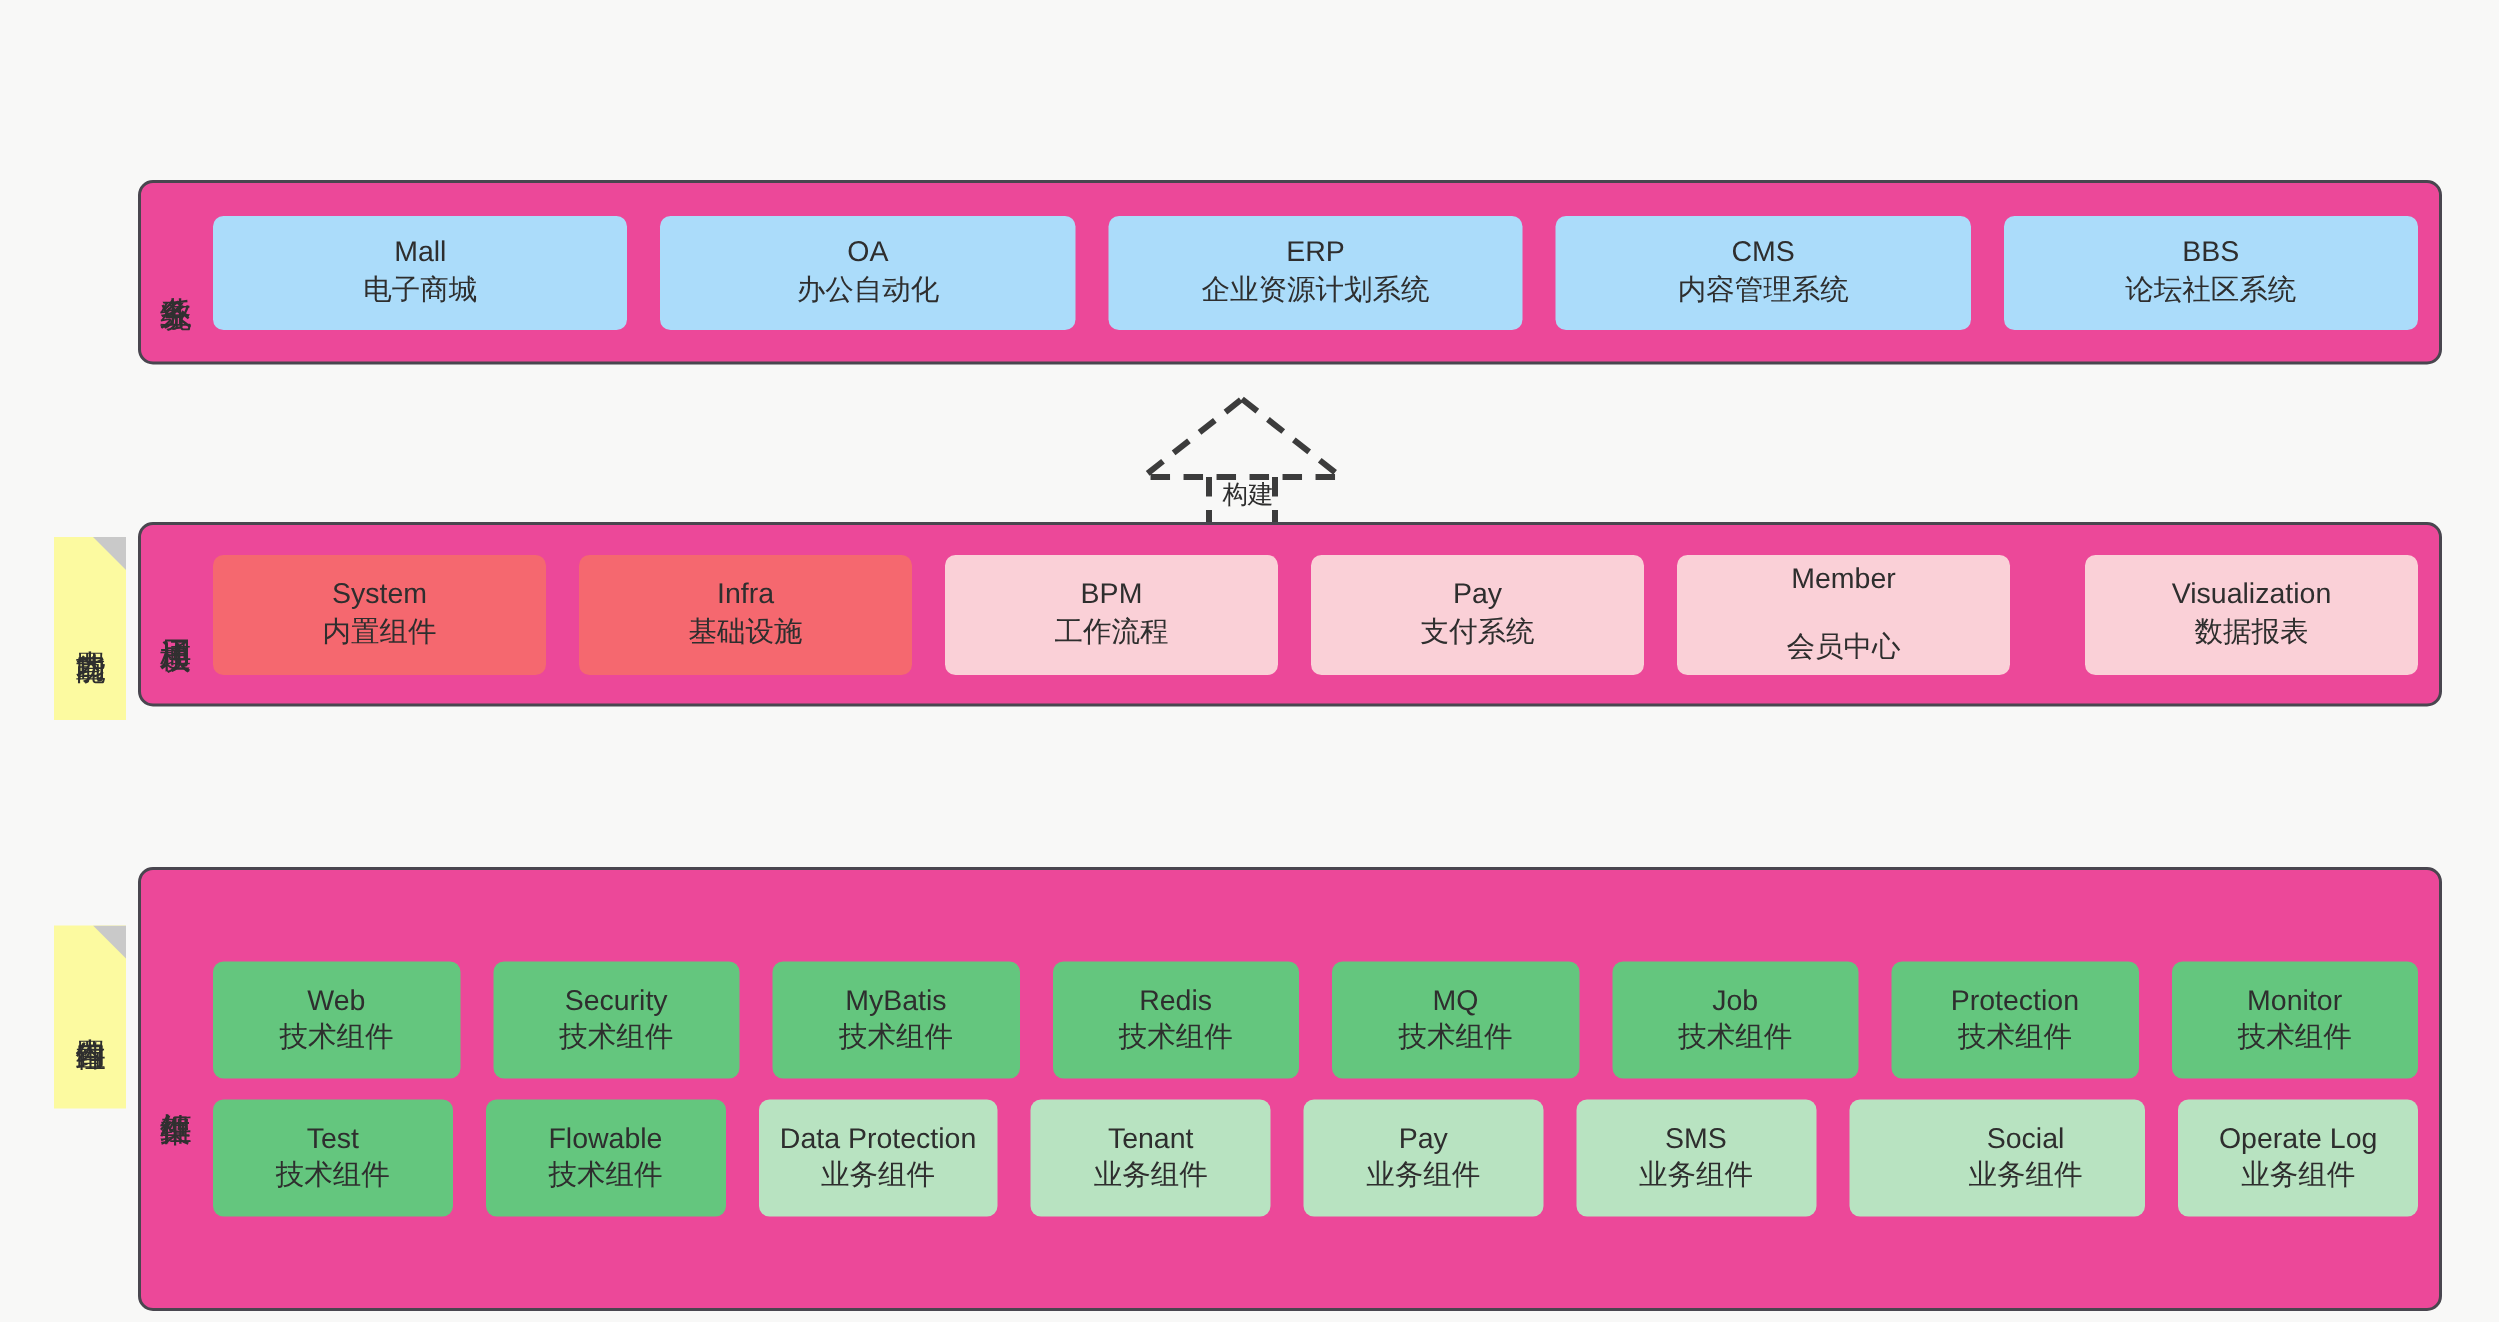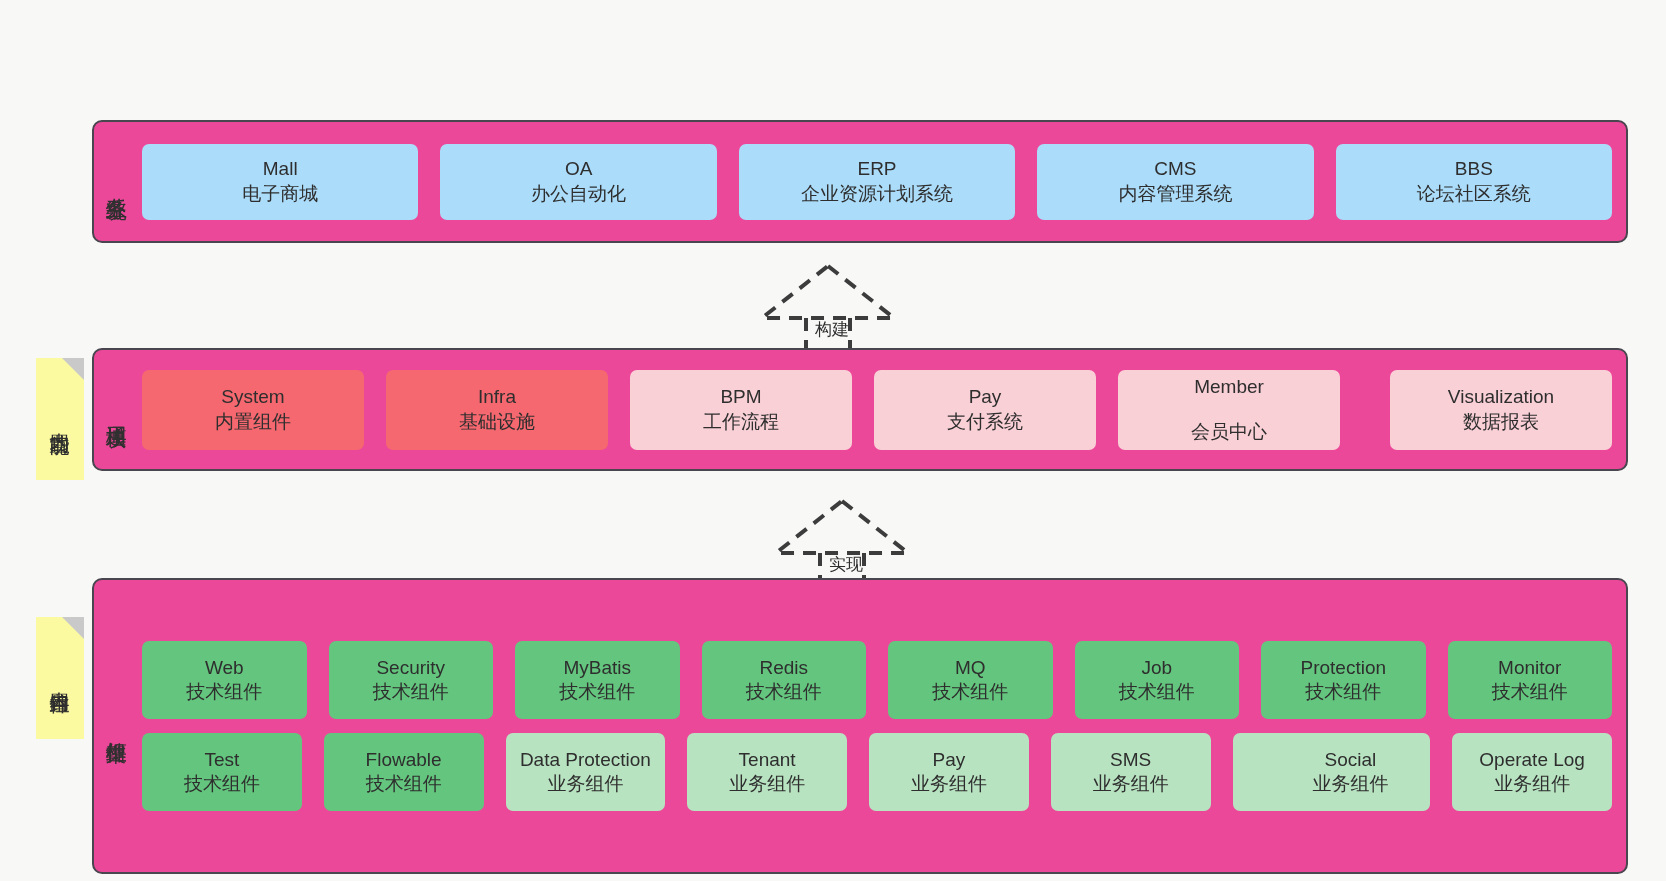--- a/index.html
+++ b/index.html
@@ -206,27 +206,20 @@
 
         <div class="cell h-mod c-pink" style="background: rgb(250, 208, 215); margin-left: 28px;">
           <span class="en">Visualization</span>
           <span class="cn">数据报表</span>
         </div>
 
       </div>
     </div>
   </div>
 
-  <div class="connector" style="left:772px;top:497px;width:150px;height:90px;">
-    <svg width="150" height="90" viewBox="0 0 150 90" fill="none">
-      <path d="M 70 4 L 136 56 L 4 56 Z" fill="none" stroke="#3c3c3c" stroke-width="4" stroke-dasharray="13 9" stroke-linejoin="miter"></path>
-      <path d="M 48 56 L 48 88 M 92 56 L 92 88 M 48 88 L 92 88" fill="none" stroke="#3c3c3c" stroke-width="4" stroke-dasharray="13 9"></path>
-    </svg>
-    <span class="conn-label" style="left:57px;top:56px;">实现</span>
-  </div>
 
   <div class="note" style="left:36px;top:617px;height:122px;">
     <span class="fold"></span>
     <span class="note-txt">内置组件</span>
   </div>
 
   <div class="layer" style="left:92px;top:578px;width:1536px;height:296px;">
     <div class="layer-title">框架组件</div>
     <div class="layer-body">
 

